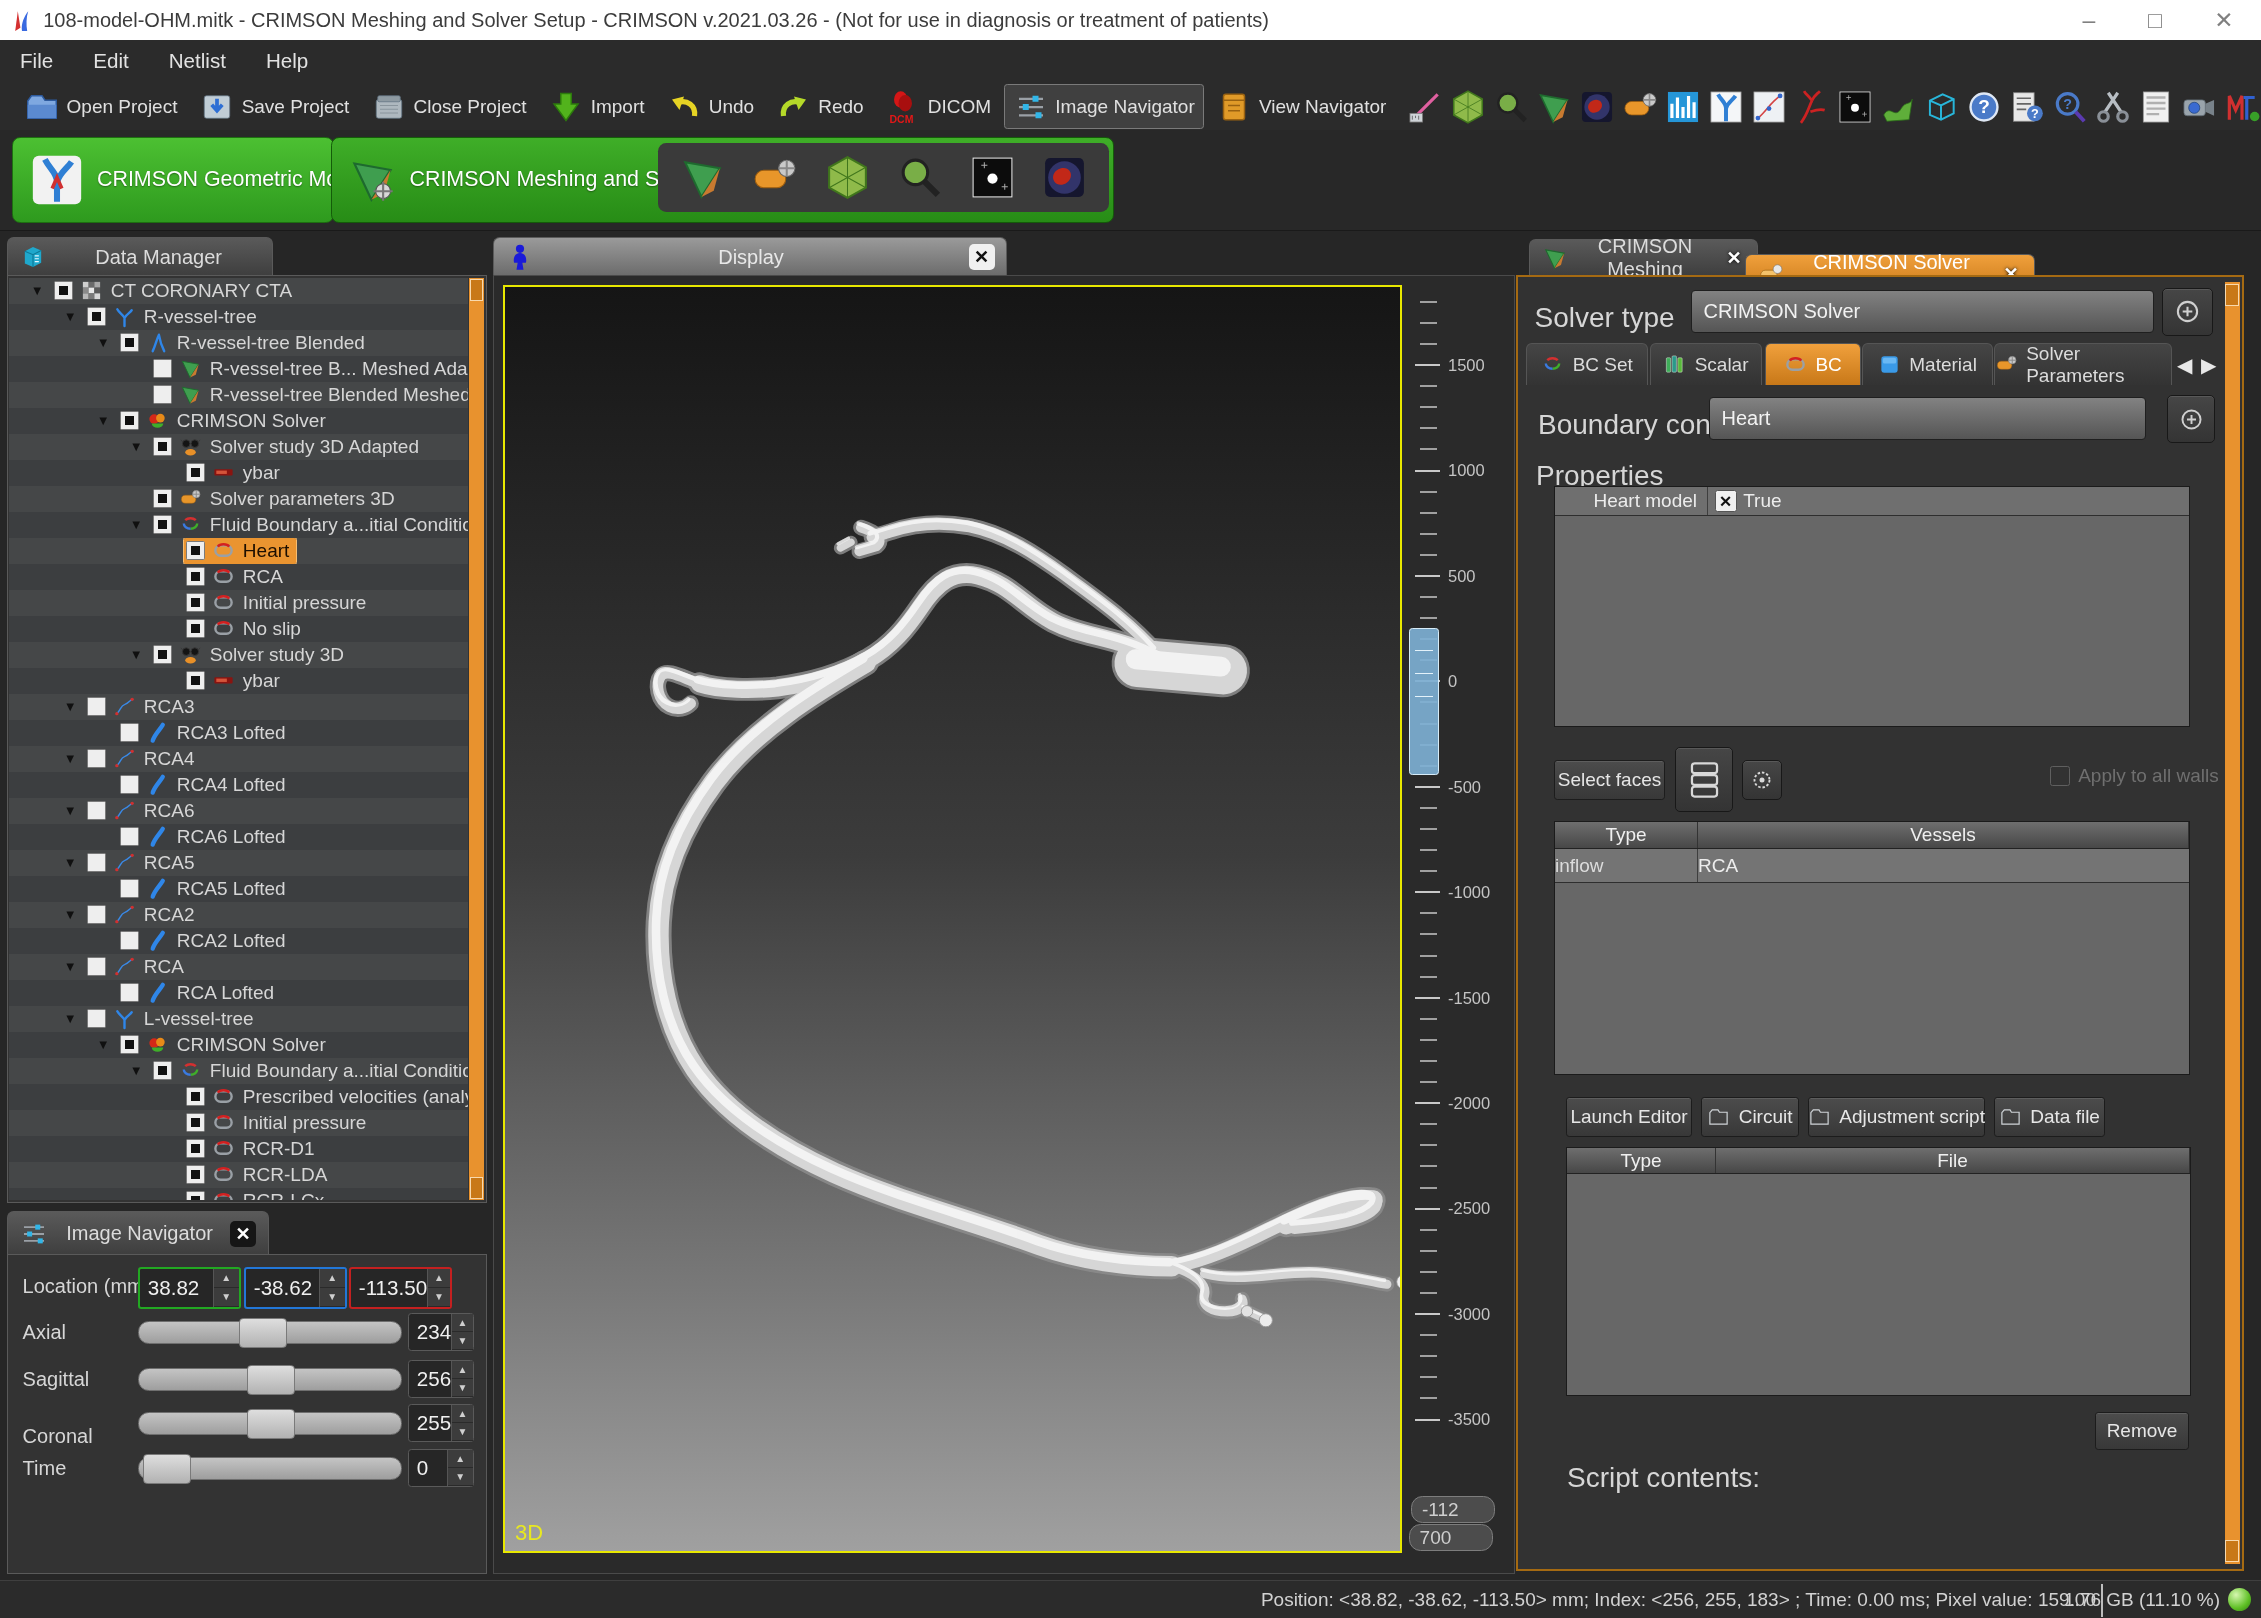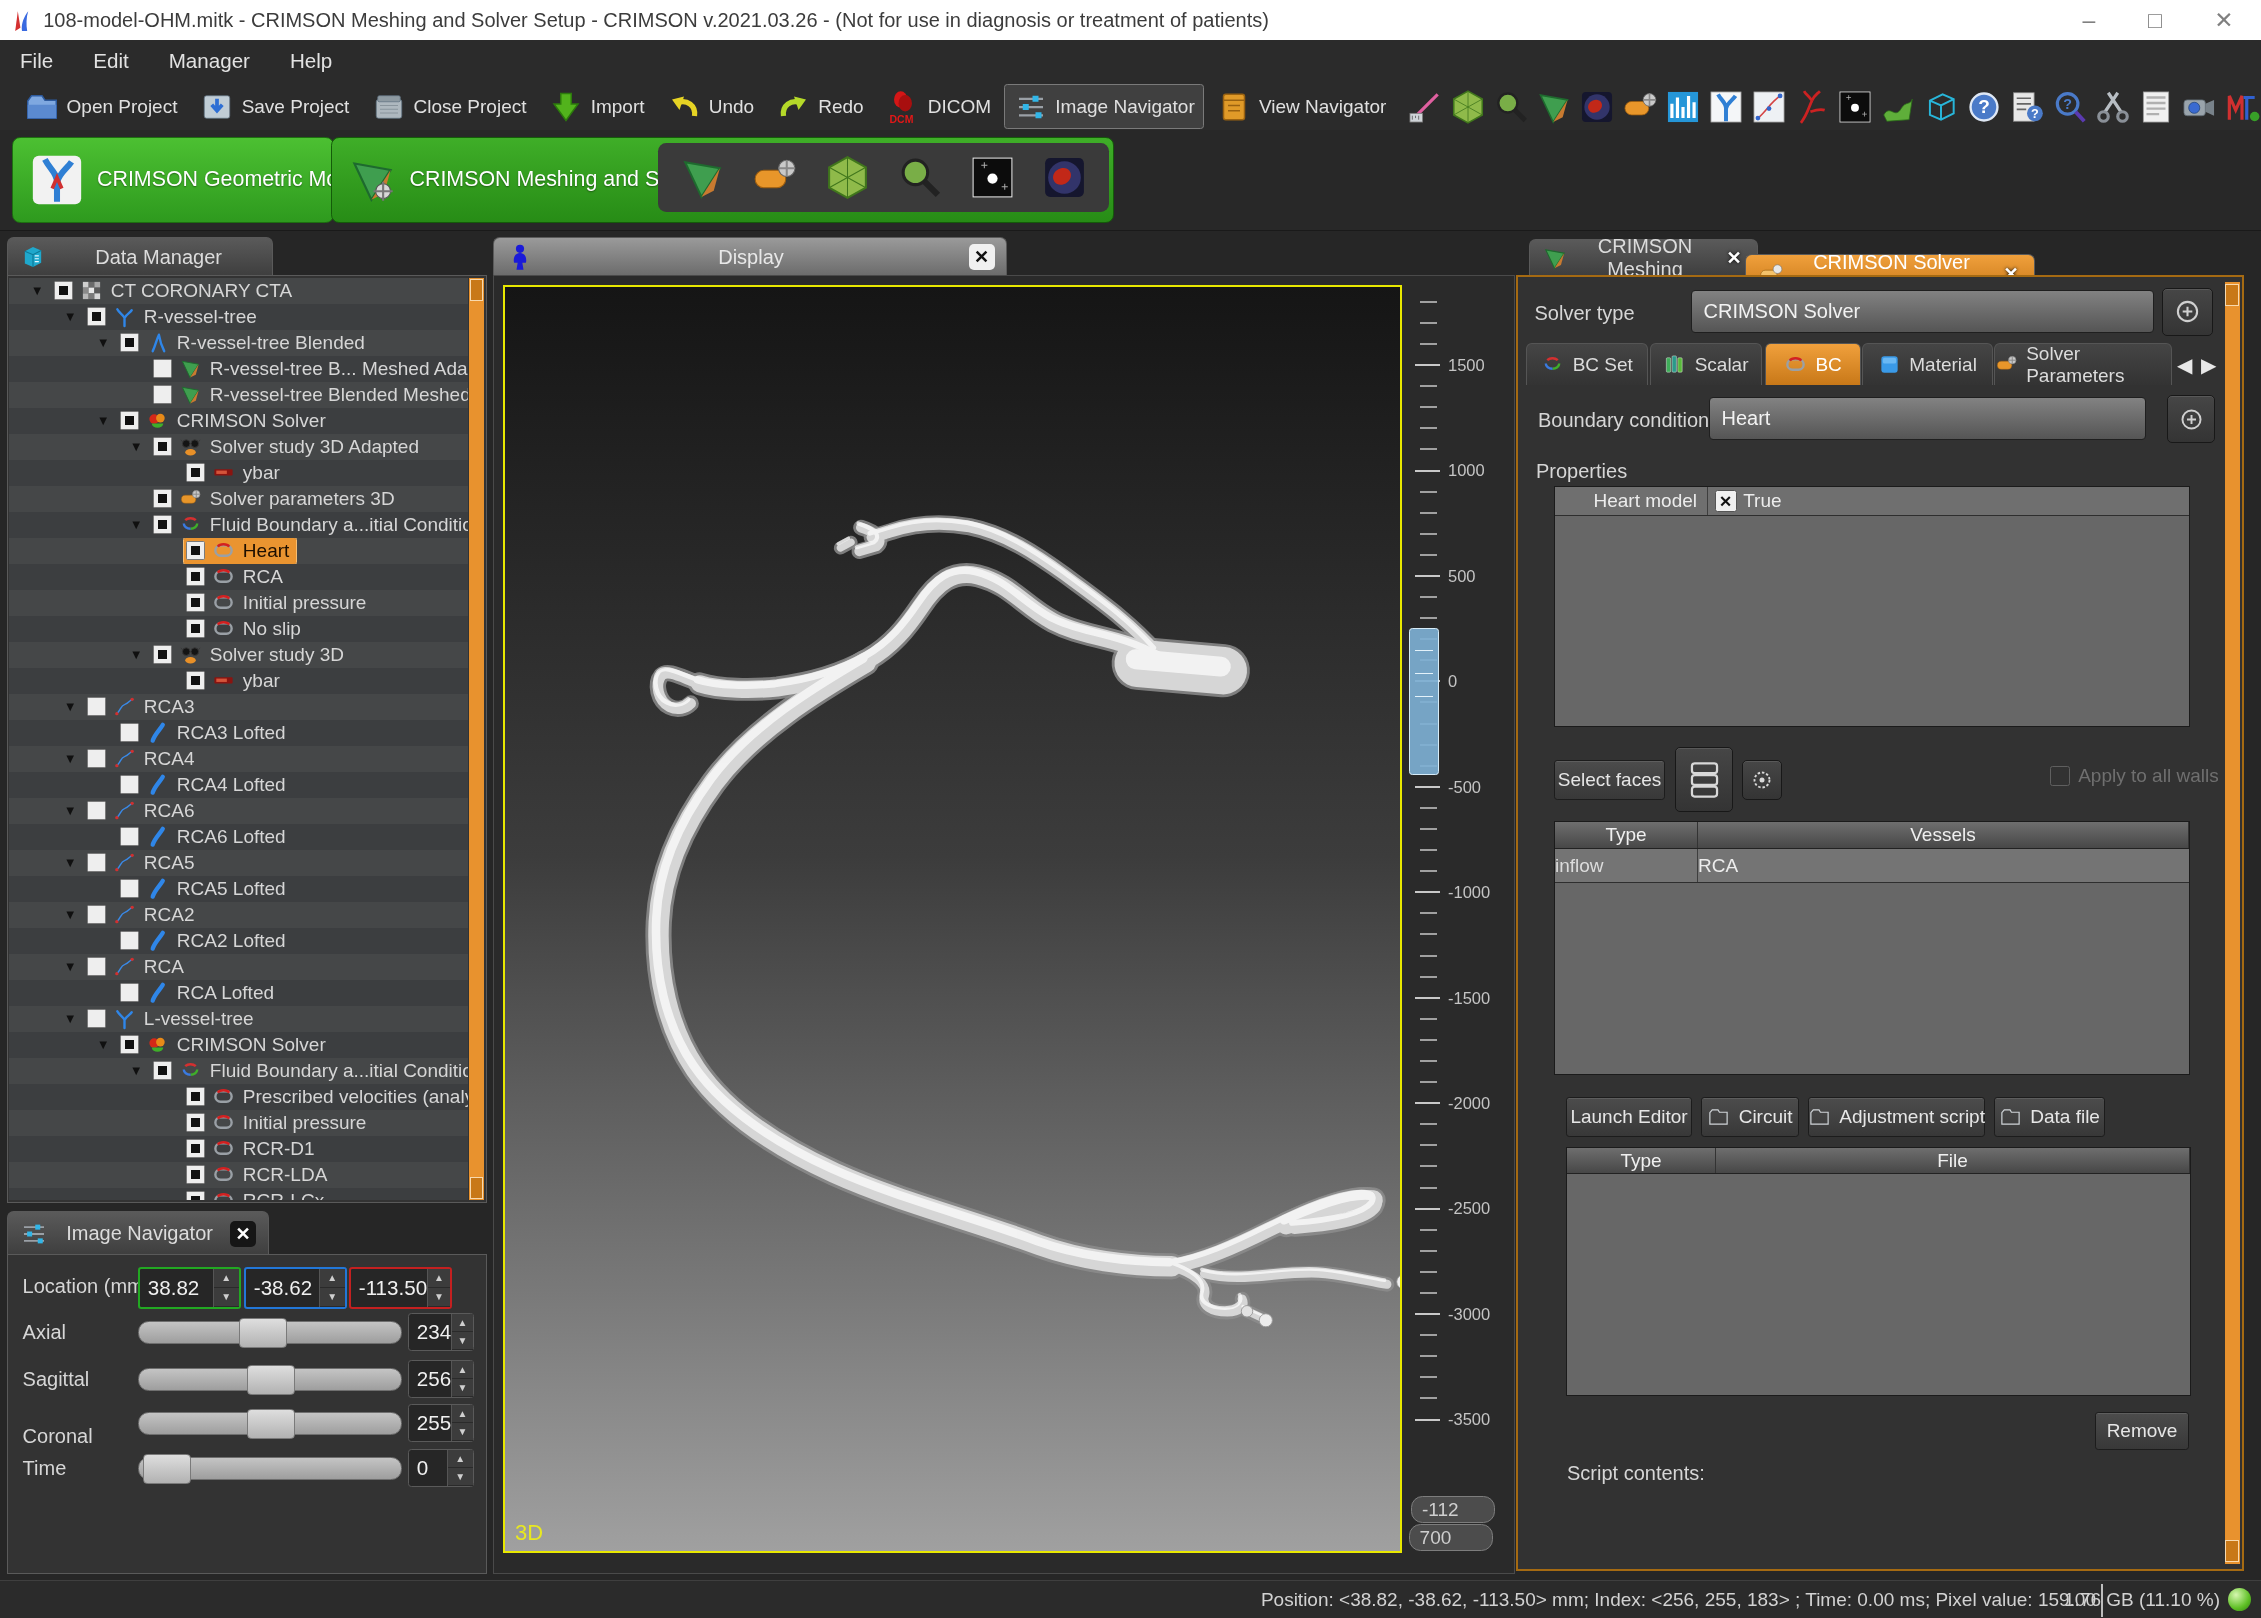--- a/index.html
+++ b/index.html
@@ -62,21 +62,21 @@
   .viewport{position:absolute;border:2.5px solid #e8e800;background:linear-gradient(#151515 0%,#3c3c3c 45%,#7a7a7a 80%,#a0a0a0 100%);}
   .lbl3d{position:absolute;left:10px;bottom:5px;color:#e8e820;font-size:22px;}
   .ruler{position:absolute;}
   .tick{position:absolute;height:1.6px;background:#c8c8c8;}
   .ticklabel{position:absolute;font-size:16.5px;color:#c4c4c4;transform:translateY(-50%);}
   .bhandle{position:absolute;left:1.6px;width:28px;border-radius:3.3px;background:rgba(125,175,210,.92);border:1.6px solid #d7ecf8;}
   .bhandle::before{content:"";position:absolute;left:5px;right:5px;top:30%;height:1.6px;background:#e4f2fa;box-shadow:0 23px 0 #e4f2fa,0 -23px 0 #e4f2fa;}
   .rfield{position:absolute;width:72px;height:25px;border:1.6px solid #7d7d7d;border-radius:11.5px;background:#4c4c4c;color:#cfcfcf;font-size:19px;display:flex;align-items:center;padding-left:10px;}
   
   .rp-body{position:absolute;background:#323232;border:2.5px solid #a56a12;}
-  .rlabel{position:absolute;font-size:20px;color:#d6d6d6;}
+  .rlabel{position:absolute;font-size:28px;color:#d6d6d6;}
   .combo{position:absolute;background:linear-gradient(#828282,#555555);border:0.8px solid #1f1f1f;border-radius:4.1px;color:#f2f2f2;font-size:20px;display:flex;align-items:center;padding:0 11.5px;}
   .sqbtn{position:absolute;background:linear-gradient(#464646,#343434);border:0.8px solid #181818;border-radius:5px;display:flex;align-items:center;justify-content:center;box-shadow:inset 0 0.8px 0 #606060;}
   .btn{background:linear-gradient(#4c4c4c,#383838);border:0.8px solid #1c1c1c;border-radius:3.3px;color:#e6e6e6;font-size:19px;display:flex;align-items:center;justify-content:center;gap:8.2px;box-shadow:inset 0 0.8px 0 #646464;white-space:nowrap;}
   .subtab{position:absolute;height:41px;border:0.8px solid #555;border-bottom:none;border-radius:5.8px 5.8px 0 0;background:linear-gradient(#454545,#333333);display:flex;align-items:center;justify-content:center;gap:8.2px;font-size:19px;color:#dcdcdc;}
   .subtab.on{background:linear-gradient(#f0a03c,#c87818);color:#fff;}
   .navarrow{position:absolute;width:21.4px;height:33px;color:#e8e8e8;font-size:20px;display:flex;align-items:center;justify-content:center;}
   .dtable{position:absolute;border:1.6px solid #1b1b1b;background:#676767;}
   .thead{display:flex;height:26px;background:linear-gradient(#6e6e6e,#474747);border-bottom:0.8px solid #222;color:#f0f0f0;font-size:19px;}
   .thead>div{display:flex;align-items:center;justify-content:center;border-right:0.8px solid #333;}
   .grow{height:26px;background:linear-gradient(#909090,#6a6a6a);border-bottom:0.8px solid #3a3a3a;color:#f4f4f4;font-size:19px;display:flex;align-items:center;padding-left:8.2px;}
@@ -104,21 +104,21 @@
     </span>
     <span class="ttext">108-model-OHM.mitk - CRIMSON Meshing and Solver Setup - CRIMSON v.2021.03.26 -  (Not for use in diagnosis or treatment of patients)</span>
     <span class="winctl" style="left:2056px">–</span>
     <span class="winctl" style="left:2122px">□</span>
     <span class="winctl" style="left:2191px">✕</span>
   </div>
 
   <div class="menubar" id="menubar">
       <span class="menuitem">File</span>
       <span class="menuitem">Edit</span>
-      <span class="menuitem">Manager</span>
+      <span class="menuitem">Netlist</span>
       <span class="menuitem">Help</span>
     </div>
 
   <div class="toolbar" id="toolbar">
       <span class="tsep"></span>
       <span class="tsep"></span>
       <span class="tbtn">
         <span class="icw">
           <svg viewBox="0 0 48 48" width="36" height="36">
             <path d="M5 16 l5-7 h14 l4 6 h15 v24 H5z" fill="#7fa8e0" stroke="#2d5a9e" stroke-width="2"></path>

